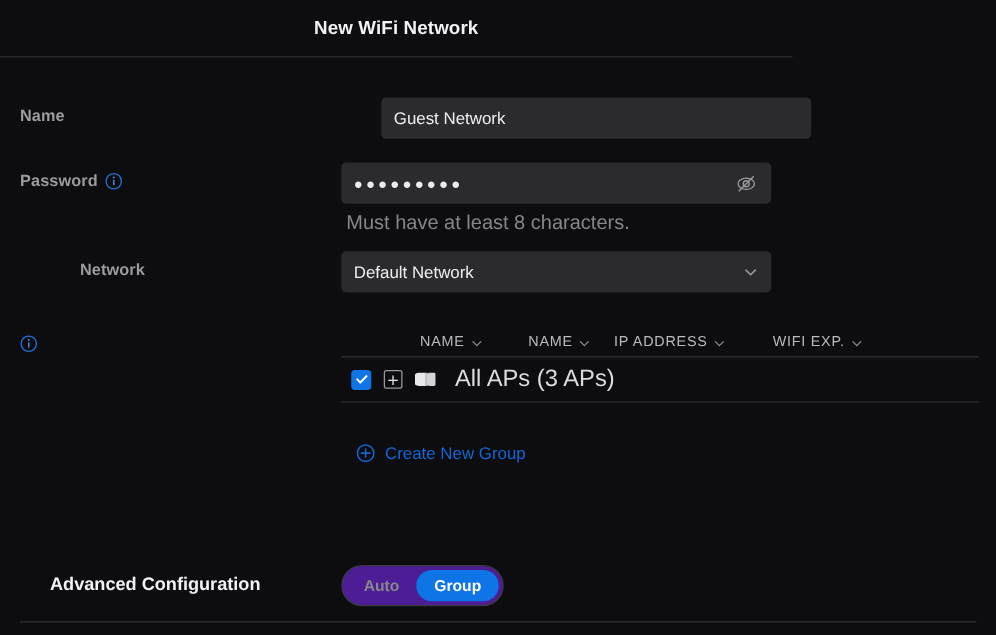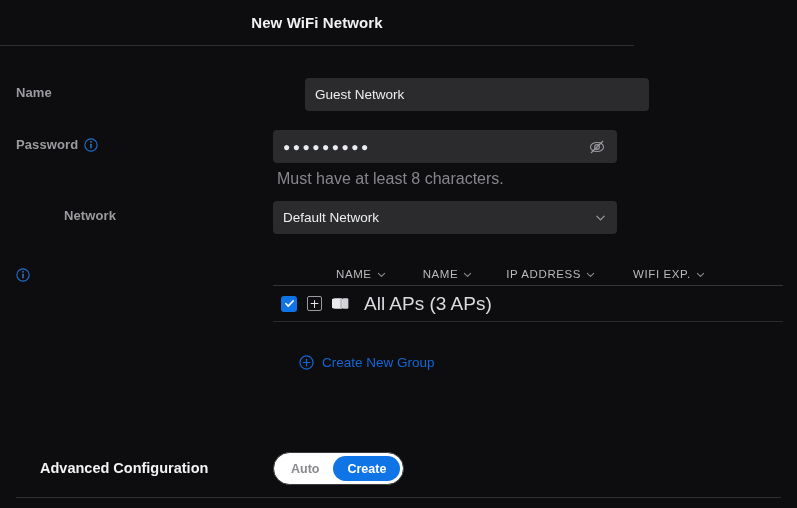--- a/index.html
+++ b/index.html
@@ -70,21 +70,21 @@
     padding-bottom: 5px;
   }
   .ap-head .col {
     font-size: 11.5px; color: #b9b9be; letter-spacing: .6px;
     display: flex; align-items: center; gap: 4px; cursor: pointer;
     font-weight: 400;
   }
   .ap-head .col .chev { width: 11px; height: 11px; opacity: .75; }
   .c-name  { margin-left: 63px; }
   .c-model { margin-left: 36px; }
-  .c-ip    { margin-left: 33px; }
+  .c-ip    { margin-left: 18px; }
   .c-exp   { margin-left: 37px; }
 
   .ap-row {
     height: 36px; display: flex; align-items: center;
     border-bottom: 1px solid #2a2a2d; gap: 10px; padding-left: 8px;
   }
   .checkbox {
     width: 16px; height: 16px; border-radius: 3px; background: #0f74e6;
     display: flex; align-items: center; justify-content: center; cursor: pointer;
     flex: 0 0 auto;
@@ -94,39 +94,39 @@
     width: 15px; height: 15px; border: 1px solid #9a9a9f; border-radius: 2px;
     display: flex; align-items: center; justify-content: center;
     font-size: 12px; line-height: 1; color: #e6e6ea; cursor: pointer;
     flex: 0 0 auto; font-family: "DejaVu Sans", sans-serif;
   }
   .ap-glyph { width: 20px; height: 15px; line-height: 0; flex: 0 0 auto; }
   .ap-glyph svg { display: block; }
   .ap-name { font-size: 19px; color: #dcdce0; margin-left: 2px; }
 
   .create-link {
-    position: absolute; left: 299px; top: 355px;
+    position: absolute; left: 285px; top: 355px;
     display: flex; align-items: center; gap: 8px;
     color: #1267d6; font-size: 13.5px; cursor: pointer;
   }
   .create-link .pic { width: 15px; height: 15px; line-height: 0; }
   .create-link .pic svg { display: block; }
 
   
   .adv {
     position: absolute; left: 0; top: 452px; width: 797px; height: 34px;
   }
   .adv-title {
     position: absolute; left: 16px; top: 8px;
     font-size: 14.5px; font-weight: 700; color: #f3f3f5; margin-left: 24px;
   }
   .segmented {
     position: absolute; left: 273px; top: 0;
     height: 33px; border: 1px solid #3a3a3e; border-radius: 17px;
-    background: #ffffff; display: flex; align-items: center; padding: 3px;
+    background: #4c1d95; display: flex; align-items: center; padding: 3px;
   }
   .seg {
     height: 25px; border-radius: 13px; padding: 0 14px;
     display: flex; align-items: center; justify-content: center;
     font-size: 12.5px; font-weight: 700; color: #88888e; cursor: pointer;
   }
   .seg.active { background: #0f74e6; color: #ffffff; }
 
   .bottom-rule {
     position: absolute; left: 16px; top: 497px; width: 765px; height: 1px;
@@ -270,17 +270,17 @@
       <line x1="4.4" y1="8" x2="11.6" y2="8" stroke="#1267d6" stroke-width="1.3" stroke-linecap="round"></line>
     </svg>
   </span>
   <span>Create New Group</span>
 </div>
 
 <div class="adv">
   <div class="adv-title">Advanced Configuration</div>
   <div class="segmented">
     <div class="seg">Auto</div>
-    <div class="seg active">Create</div>
+    <div class="seg active">Group</div>
   </div>
 </div>
 
 <div class="bottom-rule"></div>
 
 </body></html>

